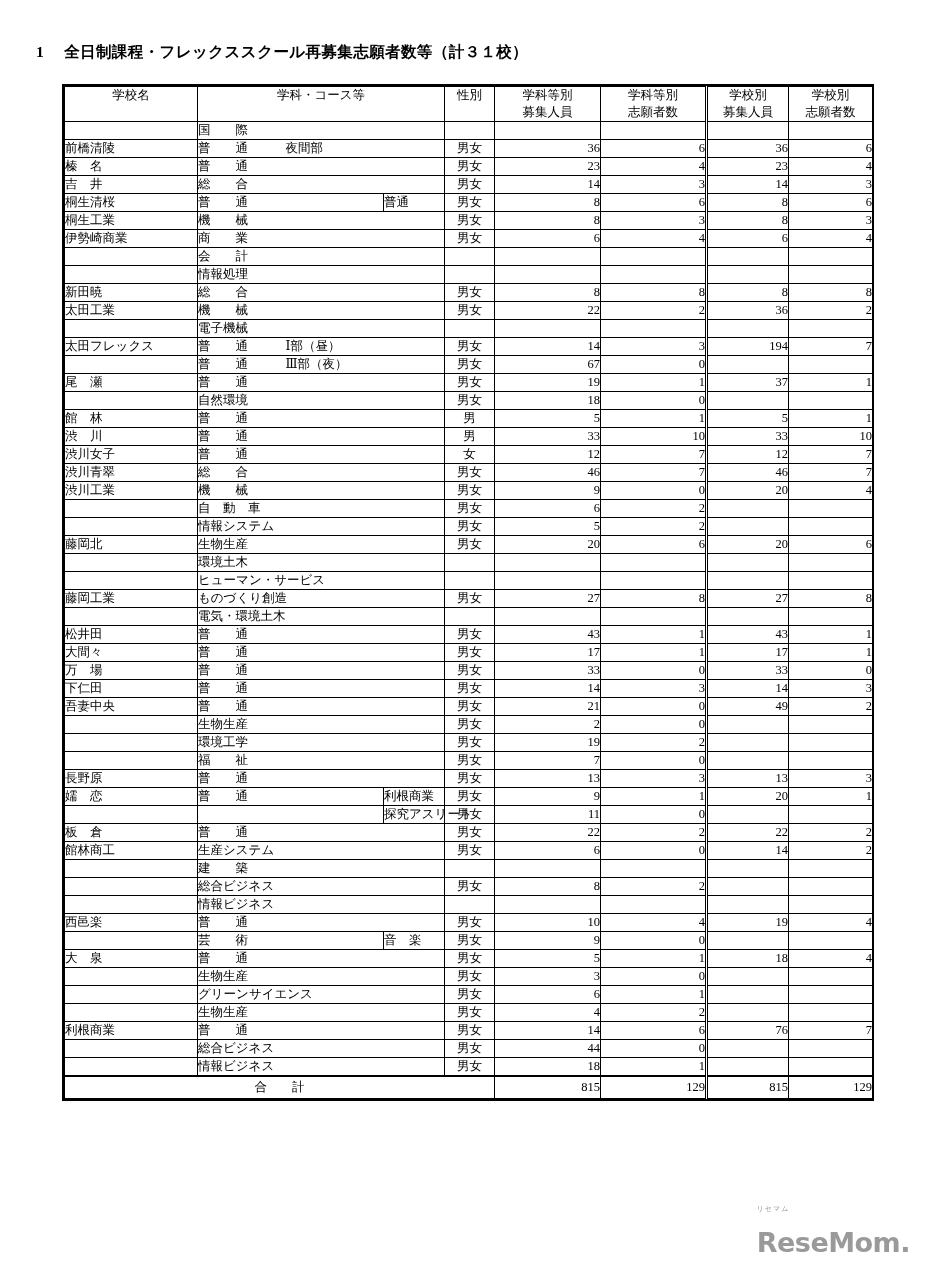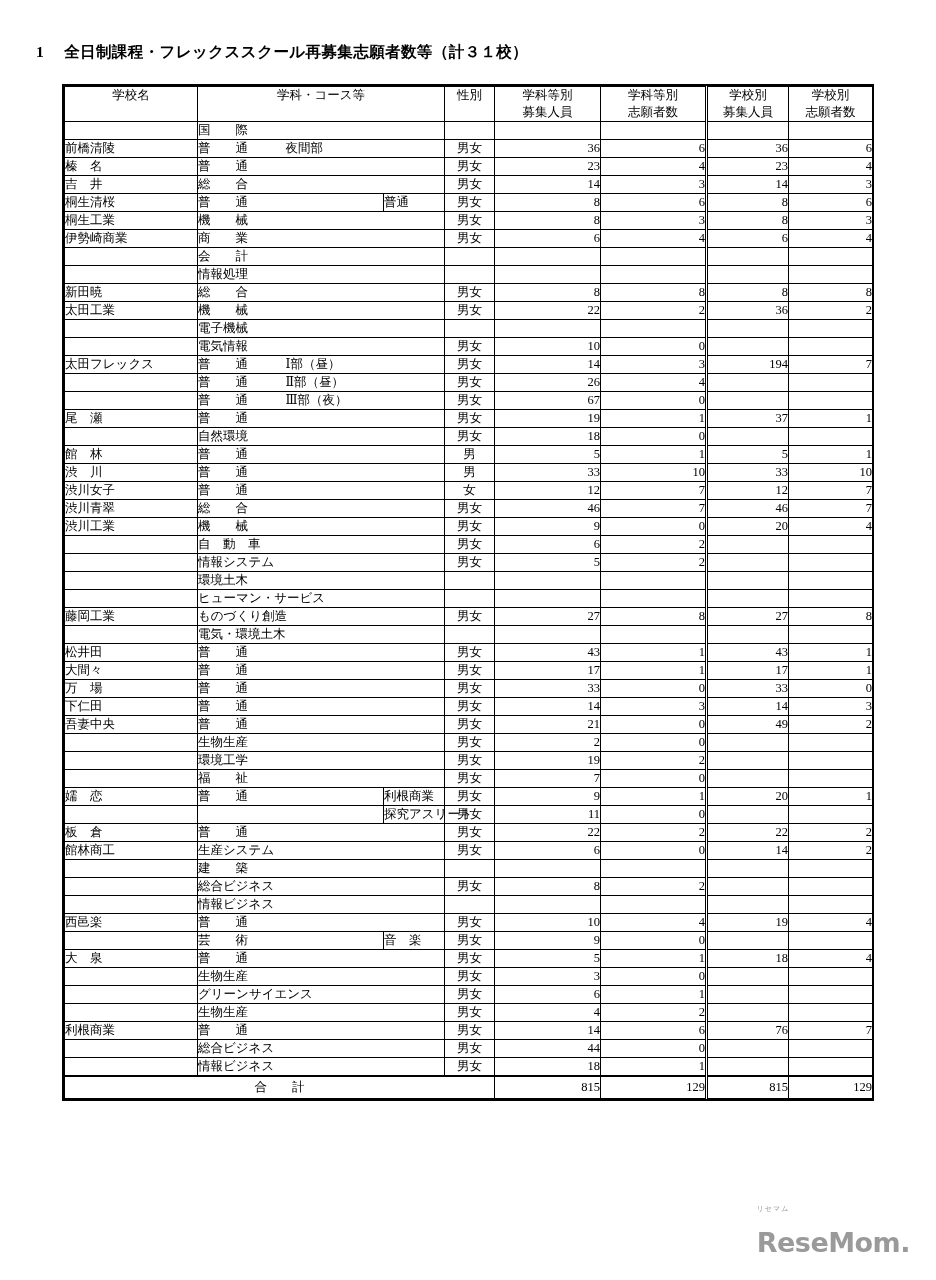--- a/index.html
+++ b/index.html
@@ -294,45 +294,27 @@
           <tr>
             <td class="school" style="border-top: none;"></td>
             <td class="course" colspan="2">電子機械</td>
             <td class="gender" style="border-top: none;"></td>
             <td class="num" style="border-top: none;"></td>
             <td class="num" style="border-top: none;"></td>
             <td class="num sep-left" style="border-top: none;"></td>
             <td class="num" style="border-top: none;"></td>
           </tr>
           <tr>
-            <td class="school" style="border-top: none;"></td>
-            <td class="course" colspan="2">電気情報</td>
-            <td class="gender">男女</td>
-            <td class="num">10</td>
-            <td class="num">0</td>
-            <td class="num sep-left" style="border-top: none;"></td>
-            <td class="num" style="border-top: none;"></td>
-          </tr>
-          <tr>
             <td class="school">太田フレックス</td>
             <td class="course" colspan="2">普　　通　　　Ⅰ部（昼）</td>
             <td class="gender">男女</td>
             <td class="num">14</td>
             <td class="num">3</td>
             <td class="num sep-left">194</td>
             <td class="num">7</td>
-          </tr>
-          <tr>
-            <td class="school" style="border-top: none;"></td>
-            <td class="course" colspan="2">普　　通　　　Ⅱ部（昼）</td>
-            <td class="gender">男女</td>
-            <td class="num">26</td>
-            <td class="num">4</td>
-            <td class="num sep-left" style="border-top: none;"></td>
-            <td class="num" style="border-top: none;"></td>
           </tr>
           <tr>
             <td class="school" style="border-top: none;"></td>
             <td class="course" colspan="2">普　　通　　　Ⅲ部（夜）</td>
             <td class="gender">男女</td>
             <td class="num">67</td>
             <td class="num">0</td>
             <td class="num sep-left" style="border-top: none;"></td>
             <td class="num" style="border-top: none;"></td>
           </tr>
@@ -411,20 +393,29 @@
           <tr>
             <td class="school" style="border-top: none;"></td>
             <td class="course" colspan="2">情報システム</td>
             <td class="gender">男女</td>
             <td class="num">5</td>
             <td class="num">2</td>
             <td class="num sep-left" style="border-top: none;"></td>
             <td class="num" style="border-top: none;"></td>
           </tr>
           <tr>
+            <td class="school">藤岡北</td>
+            <td class="course" colspan="2">生物生産</td>
+            <td class="gender">男女</td>
+            <td class="num">20</td>
+            <td class="num">6</td>
+            <td class="num sep-left">20</td>
+            <td class="num">6</td>
+          </tr>
+          <tr>
             <td class="school" style="border-top: none;"></td>
             <td class="course" colspan="2">環境土木</td>
             <td class="gender" style="border-top: none;"></td>
             <td class="num" style="border-top: none;"></td>
             <td class="num" style="border-top: none;"></td>
             <td class="num sep-left" style="border-top: none;"></td>
             <td class="num" style="border-top: none;"></td>
           </tr>
           <tr>
             <td class="school" style="border-top: none;"></td>
@@ -517,20 +508,29 @@
             <td class="num" style="border-top: none;"></td>
           </tr>
           <tr>
             <td class="school" style="border-top: none;"></td>
             <td class="course" colspan="2">福　　祉</td>
             <td class="gender">男女</td>
             <td class="num">7</td>
             <td class="num">0</td>
             <td class="num sep-left" style="border-top: none;"></td>
             <td class="num" style="border-top: none;"></td>
+          </tr>
+          <tr>
+            <td class="school">長野原</td>
+            <td class="course" colspan="2">普　　通</td>
+            <td class="gender">男女</td>
+            <td class="num">13</td>
+            <td class="num">3</td>
+            <td class="num sep-left">13</td>
+            <td class="num">3</td>
           </tr>
           <tr>
             <td class="school">嬬　恋</td>
             <td class="course">普　　通</td>
             <td class="course">利根商業</td>
             <td class="gender">男女</td>
             <td class="num">9</td>
             <td class="num">1</td>
             <td class="num sep-left">20</td>
             <td class="num">1</td>

